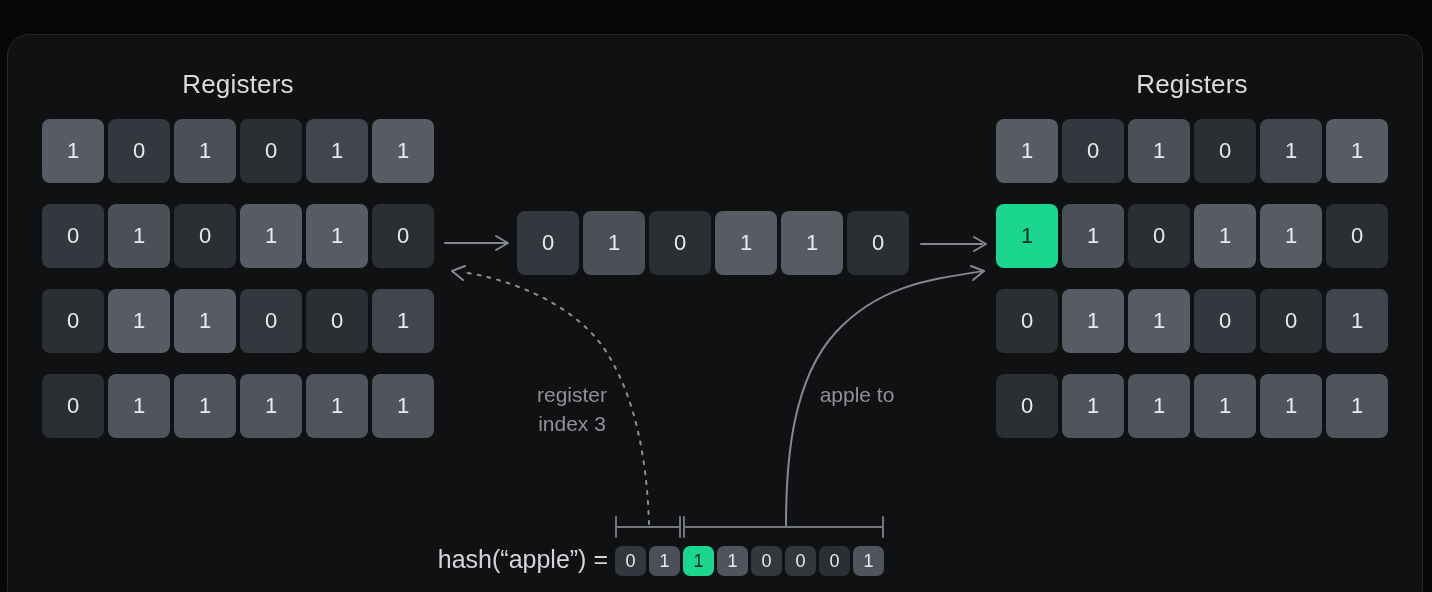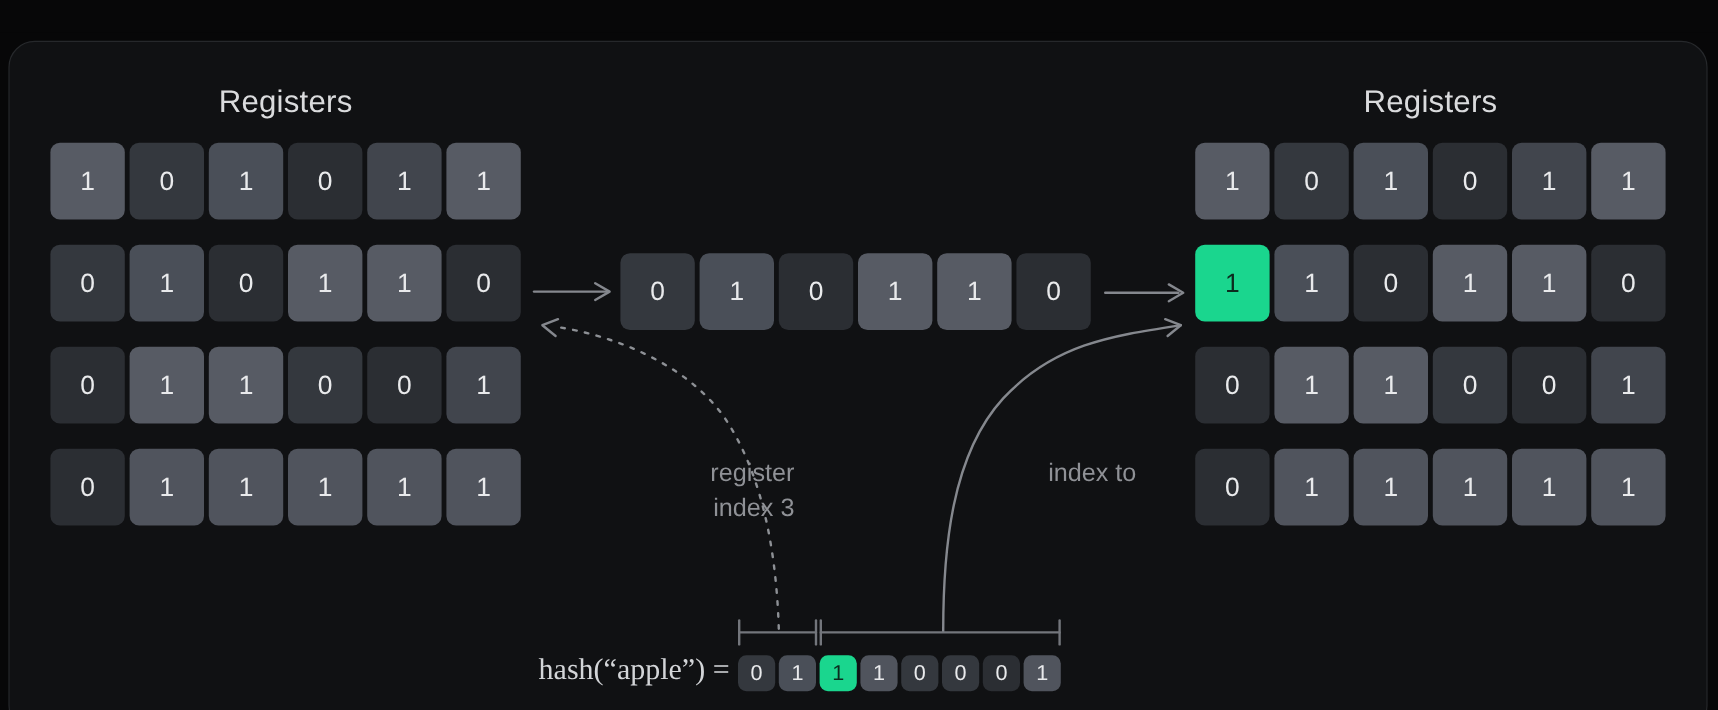--- a/index.html
+++ b/index.html
@@ -24,33 +24,33 @@
     column-gap:4px;row-gap:21px;
   }
   .reg-grid .cell{
     border-radius:8px;display:flex;align-items:center;justify-content:center;
     font-size:22px;color:#e9eaec;
   }
   .reg-grid .cell.green{color:#0c2b1e;}
   .mid-row{top:184px;left:517px;}
   .hash-label{
     position:absolute;top:518px;left:250px;width:358px;text-align:right;
-    font-size:25px;color:#d3d5d8;white-space:nowrap;font-family:Liberation Serif, serif;
+    font-size:25px;color:#d3d5d8;white-space:nowrap;
   }
   .hash-bits{
     position:absolute;top:519px;left:615px;display:flex;gap:3px;
   }
   .hash-bits .bit{
     width:31px;height:30px;border-radius:7px;
     display:flex;align-items:center;justify-content:center;
     font-size:18px;color:#e9eaec;
   }
   .hash-bits .bit.green{color:#0c2b1e;}
   .note-label{
-    position:absolute;top:353px;width:180px;text-align:right;
+    position:absolute;top:353px;width:180px;text-align:center;
     font-size:21px;line-height:29px;color:#8f9196;
   }
   svg.overlay{position:absolute;left:0;top:0;pointer-events:none;}
   .stroke-arrow{stroke:#85888e;stroke-width:2;fill:none;stroke-linecap:round;stroke-linejoin:round;}
   .stroke-dash{stroke:#8d9095;stroke-width:2;fill:none;stroke-linecap:round;stroke-dasharray:3 7;}
   .stroke-bracket{stroke:#73767c;stroke-width:2;fill:none;stroke-linecap:round;}
 </style>
 </head>
 <body>
 
@@ -150,21 +150,21 @@
       <line class="stroke-bracket" x1="684" y1="490" x2="684" y2="510"></line>
       <line class="stroke-bracket" x1="883" y1="490" x2="883" y2="510"></line>
     </g>
   </svg>
 
   <div class="note-label" style="left:482px">
     <div>register</div>
     <div>index 3</div>
   </div>
   <div class="note-label" style="left:767px">
-    <div>index to</div>
+    <div>apple to</div>
   </div>
 
   <div class="hash-label">hash(“apple”) =</div>
   <div id="hash-bits" class="hash-bits">
       <div class="bit" style="background: rgb(52, 56, 62);">0</div>
       <div class="bit" style="background: rgb(74, 79, 88);">1</div>
       <div class="bit green" style="background: rgb(26, 214, 142);">1</div>
       <div class="bit" style="background: rgb(80, 84, 93);">1</div>
       <div class="bit" style="background: rgb(52, 56, 62);">0</div>
       <div class="bit" style="background: rgb(52, 56, 62);">0</div>

